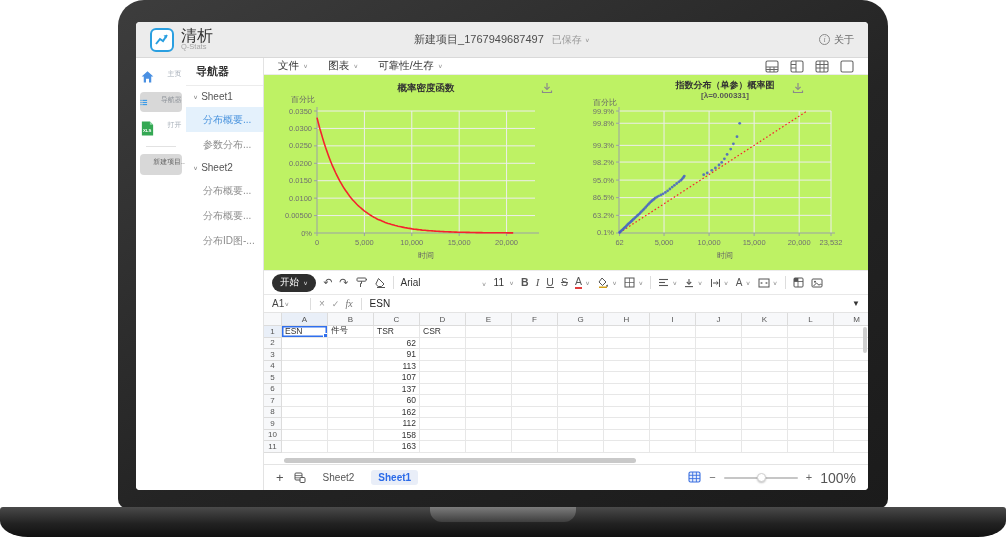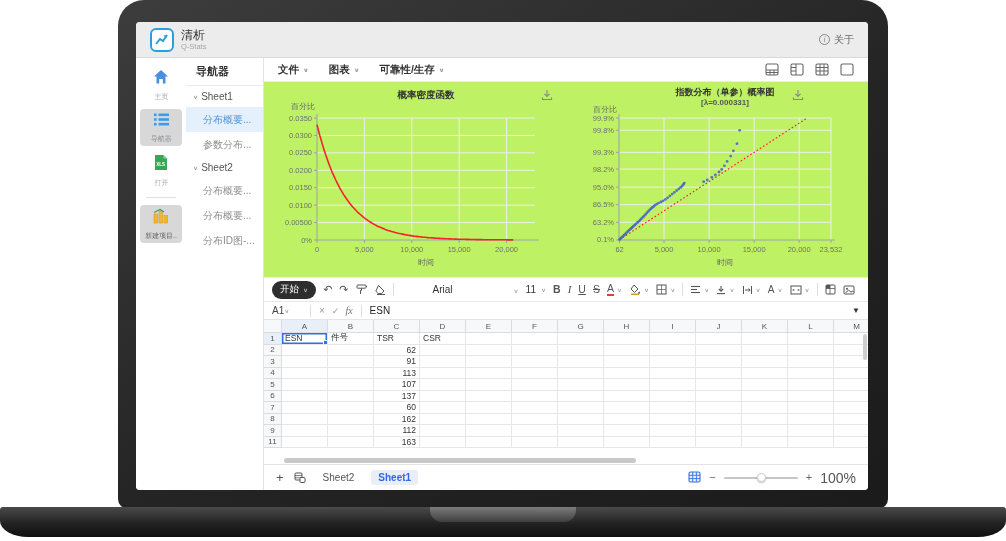--- a/index.html
+++ b/index.html
@@ -16,74 +16,74 @@
     background:linear-gradient(#4a4a4a,#222 55%,#101010); border-radius:3px 3px 28px 28px / 3px 3px 16px 16px; }
   .notch { position:absolute; left:430px; top:507px; width:146px; height:15px;
     background:linear-gradient(#7c7c7c,#3e3e3e); border-radius:0 0 12px 12px; }
 
   
   .topbar { height:36px; background:#ececec; border-bottom:1px solid #d9d9d9; display:flex; align-items:center;
     position:relative; flex:0 0 auto; padding:0 14px; }
   .brand { display:flex; align-items:center; gap:7px; }
   .logo { width:24px; height:24px; border:2.5px solid #2a9fe0; border-radius:6px; background:#fff;
     display:flex; align-items:center; justify-content:center; }
-  .brand-text .t1 { font-size:12px; color:#333; line-height:13px; }
+  .brand-text .t1 { font-size:16px; color:#333; line-height:13px; }
   .brand-text .t2 { font-size:7.5px; color:#a5a5a5; line-height:9px; }
   .tb-center { position:absolute; left:50%; transform:translateX(-50%); display:flex; align-items:center; gap:8px; }
   .tb-title { font-size:11px; color:#4d4d4d; }
   .tb-saved { font-size:10px; color:#999; display:flex; align-items:center; gap:3px; }
   .tb-right { margin-left:auto; display:flex; align-items:center; gap:4px; font-size:10px; color:#666; }
   .info-ic { width:11px; height:11px; border:1px solid #888; border-radius:50%; font-size:8px; color:#888;
     display:flex; align-items:center; justify-content:center; font-style:italic; font-family:"Liberation Serif",serif; }
   .chev { font-size:7px; color:#999; transform:scaleY(.8); }
 
   
   .main { flex:1; display:flex; min-height:0; }
 
   
   .rail { width:50px; background:#fff; display:flex; flex-direction:column; align-items:center; padding-top:8px; gap:5px; flex:0 0 auto; }
-  .rail-item { width:42px; border-radius:4px; padding:3px 0 2px; display:flex; flex-direction:column; align-items:center; gap:7px; }
+  .rail-item { width:42px; border-radius:4px; padding:3px 0 2px; display:flex; flex-direction:row; gap:12px; }
   .rail-item.on { background:#d8d8d8; }
   .rail-label { font-size:7.5px; color:#a6aeb8; white-space:nowrap; transform:scale(.92); }
   .rail-item.on .rail-label { color:#8a8f96; }
   .rail-item.proj .rail-label { color:#666; }
   .rail-div { width:30px; border-top:1px solid #e2e2e2; margin:2px 0; }
 
   
   .navp { width:78px; background:#fff; border-right:1px solid #e3e3e3; display:flex; flex-direction:column; flex:0 0 auto; }
   .navp-head { height:28px; border-bottom:1px solid #ececec; display:flex; align-items:center; padding-left:10px;
     font-size:11px; color:#333; font-weight:bold; flex:0 0 auto; }
   .nav-new { display:flex; align-items:center; gap:4px; padding:10px 0 8px 10px; font-size:10px; color:#1677ff; }
   .nav-group { display:flex; align-items:center; gap:3px; padding:5px 0 5px 7px; font-size:10px; color:#555; }
   .nav-group .chev { color:#8c8c8c; }
   .nav-child { padding:6px 4px 5px 17px; font-size:10px; color:#8c8c8c; white-space:nowrap; overflow:hidden; }
   .nav-child.on { background:#e4f1fc; color:#4792dd; }
 
   
   .content { flex:1; min-width:0; display:flex; flex-direction:column; }
 
   
-  .menubar { height:24px; border-bottom:1px solid #ebebeb; display:flex; align-items:center; padding:0 14px 0 14px; flex:0 0 auto;font-weight:bold; }
+  .menubar { height:17px; border-bottom:1px solid #ebebeb; display:flex; align-items:center; padding:0 14px 0 14px; flex:0 0 auto; }
   .menu-item { display:flex; align-items:center; gap:4px; font-size:10.5px; color:#333; margin-right:20px; }
   .mb-icons { margin-left:auto; display:flex; align-items:center; gap:11px; }
   .mb-icons svg { display:block; }
 
   
   .charts { height:196px; display:flex; border-bottom:1px solid #ececec; position:relative; flex:0 0 auto; background:#bef264; }
   .chart { width:50%; position:relative; display:flex; justify-content:center; }
   .dl { position:absolute; top:5px; }
   .dl.d1 { right:13px; } .dl.d2 { right:64px; }
 
   
   .toolbar { height:24px; border-bottom:1px solid #e8e8e8; display:flex; align-items:center; padding:0 8px; gap:7px; flex:0 0 auto; color:#444; }
   .tb-pill { background:#2e2e2e; color:#fff; border-radius:10px; font-size:9.5px; padding:2.5px 8px; display:flex; align-items:center; gap:4px; }
   .tb-pill .chev { color:#ccc; }
   .tico { font-size:11px; color:#555; line-height:1; display:flex; align-items:center; }
   .tsep { width:1px; height:13px; background:#ddd; }
-  .tfont { font-size:10px; color:#333; width:86px; display:flex; justify-content:space-between; align-items:flex-end;margin-left:32px; }
+  .tfont { font-size:10px; color:#333; width:86px; display:flex; justify-content:space-between; align-items:flex-end; }
   .tsize { font-size:10px; color:#333; display:flex; align-items:center; gap:5px; }
   .tbold { font-weight:bold; font-size:10.5px; }
   .tital { font-style:italic; font-family:"Liberation Serif",serif; font-size:11px; }
   .tund { text-decoration:underline; font-size:10.5px; }
   .tstr { text-decoration:line-through; font-size:10.5px; }
   .tcolor { font-size:10.5px; border-bottom:2px solid #e23c3c; line-height:1; }
   .drop { display:flex; align-items:center; gap:3px; }
 
   
   .fbar { height:18px; border-bottom:1px solid #e4e4e4; display:flex; align-items:center; font-size:10px; color:#444; flex:0 0 auto; }
@@ -134,20 +134,27 @@
           <div class="logo">
             <svg width="16" height="16" viewBox="0 0 16 16">
                 <polyline points="2,12 6,7 9,9 13,3" fill="none" stroke="#2a9fe0" stroke-width="2"></polyline>
                 <polygon points="13,3 9.5,3.6 12.4,6.5" fill="#2a9fe0"></polygon>
               </svg>
           </div>
           <div class="brand-text">
             <div class="t1">清析</div>
             <div class="t2">Q-Stats</div>
           </div>
+        </div>
+        <div class="tb-center">
+          <span class="tb-title">新建项目_1767949687497</span>
+          <span class="tb-saved">
+              <span>已保存</span>
+              <span class="chev">∨</span>
+            </span>
         </div>
         <div class="tb-right">
           <span class="info-ic">i</span>
           <span>关于</span>
         </div>
       </div>
 
       <div class="main">
 
         <div class="rail">
@@ -702,20 +709,36 @@
                   <div class="gc"></div>
                   <div class="gc"></div>
                   <div class="gc"></div>
                   <div class="gc"></div>
                   <div class="gc"></div>
                   <div class="gc"></div>
                   <div class="gc"></div>
                   <div class="gc"></div>
                 </div>
                 <div class="grow">
+                  <div class="gc gut">10</div>
+                  <div class="gc"></div>
+                  <div class="gc"></div>
+                  <div class="gc num">158</div>
+                  <div class="gc"></div>
+                  <div class="gc"></div>
+                  <div class="gc"></div>
+                  <div class="gc"></div>
+                  <div class="gc"></div>
+                  <div class="gc"></div>
+                  <div class="gc"></div>
+                  <div class="gc"></div>
+                  <div class="gc"></div>
+                  <div class="gc"></div>
+                </div>
+                <div class="grow">
                   <div class="gc gut">11</div>
                   <div class="gc"></div>
                   <div class="gc"></div>
                   <div class="gc num">163</div>
                   <div class="gc"></div>
                   <div class="gc"></div>
                   <div class="gc"></div>
                   <div class="gc"></div>
                   <div class="gc"></div>
                   <div class="gc"></div>

